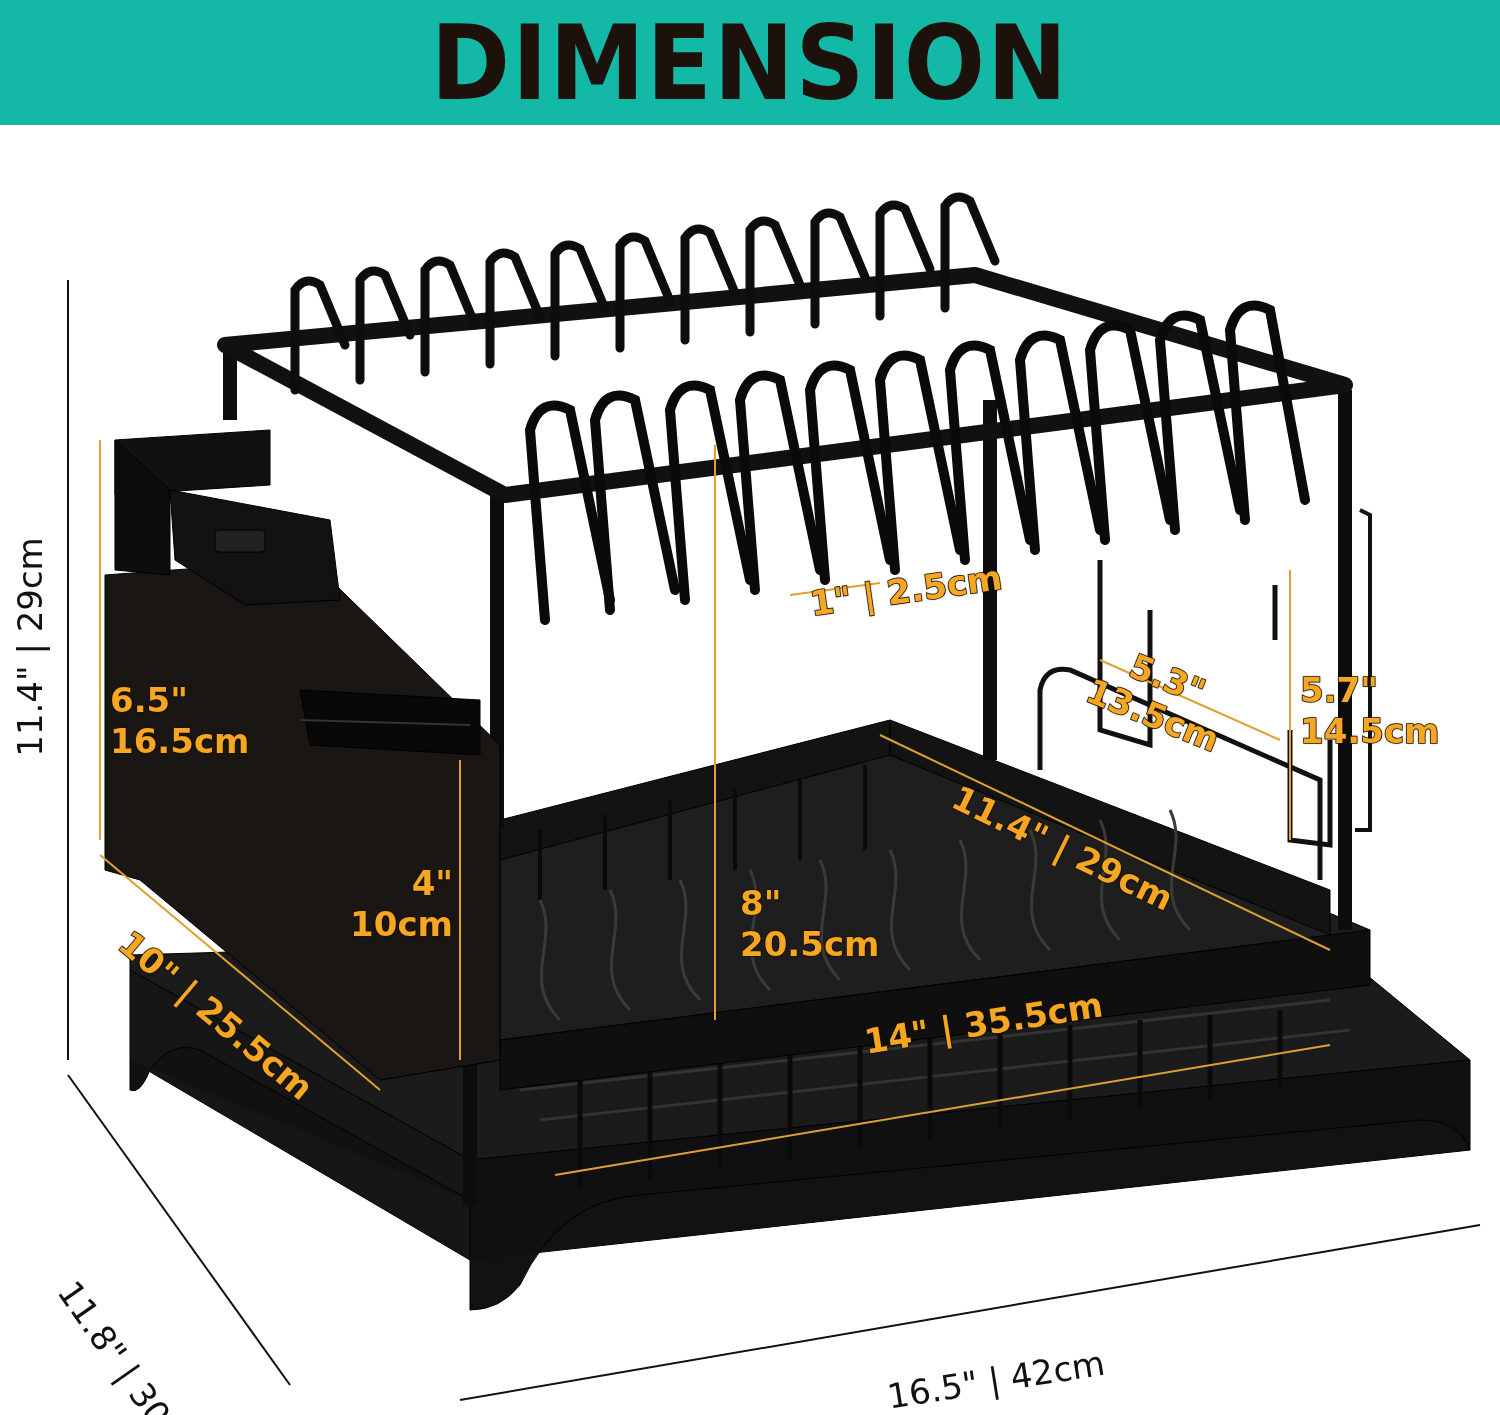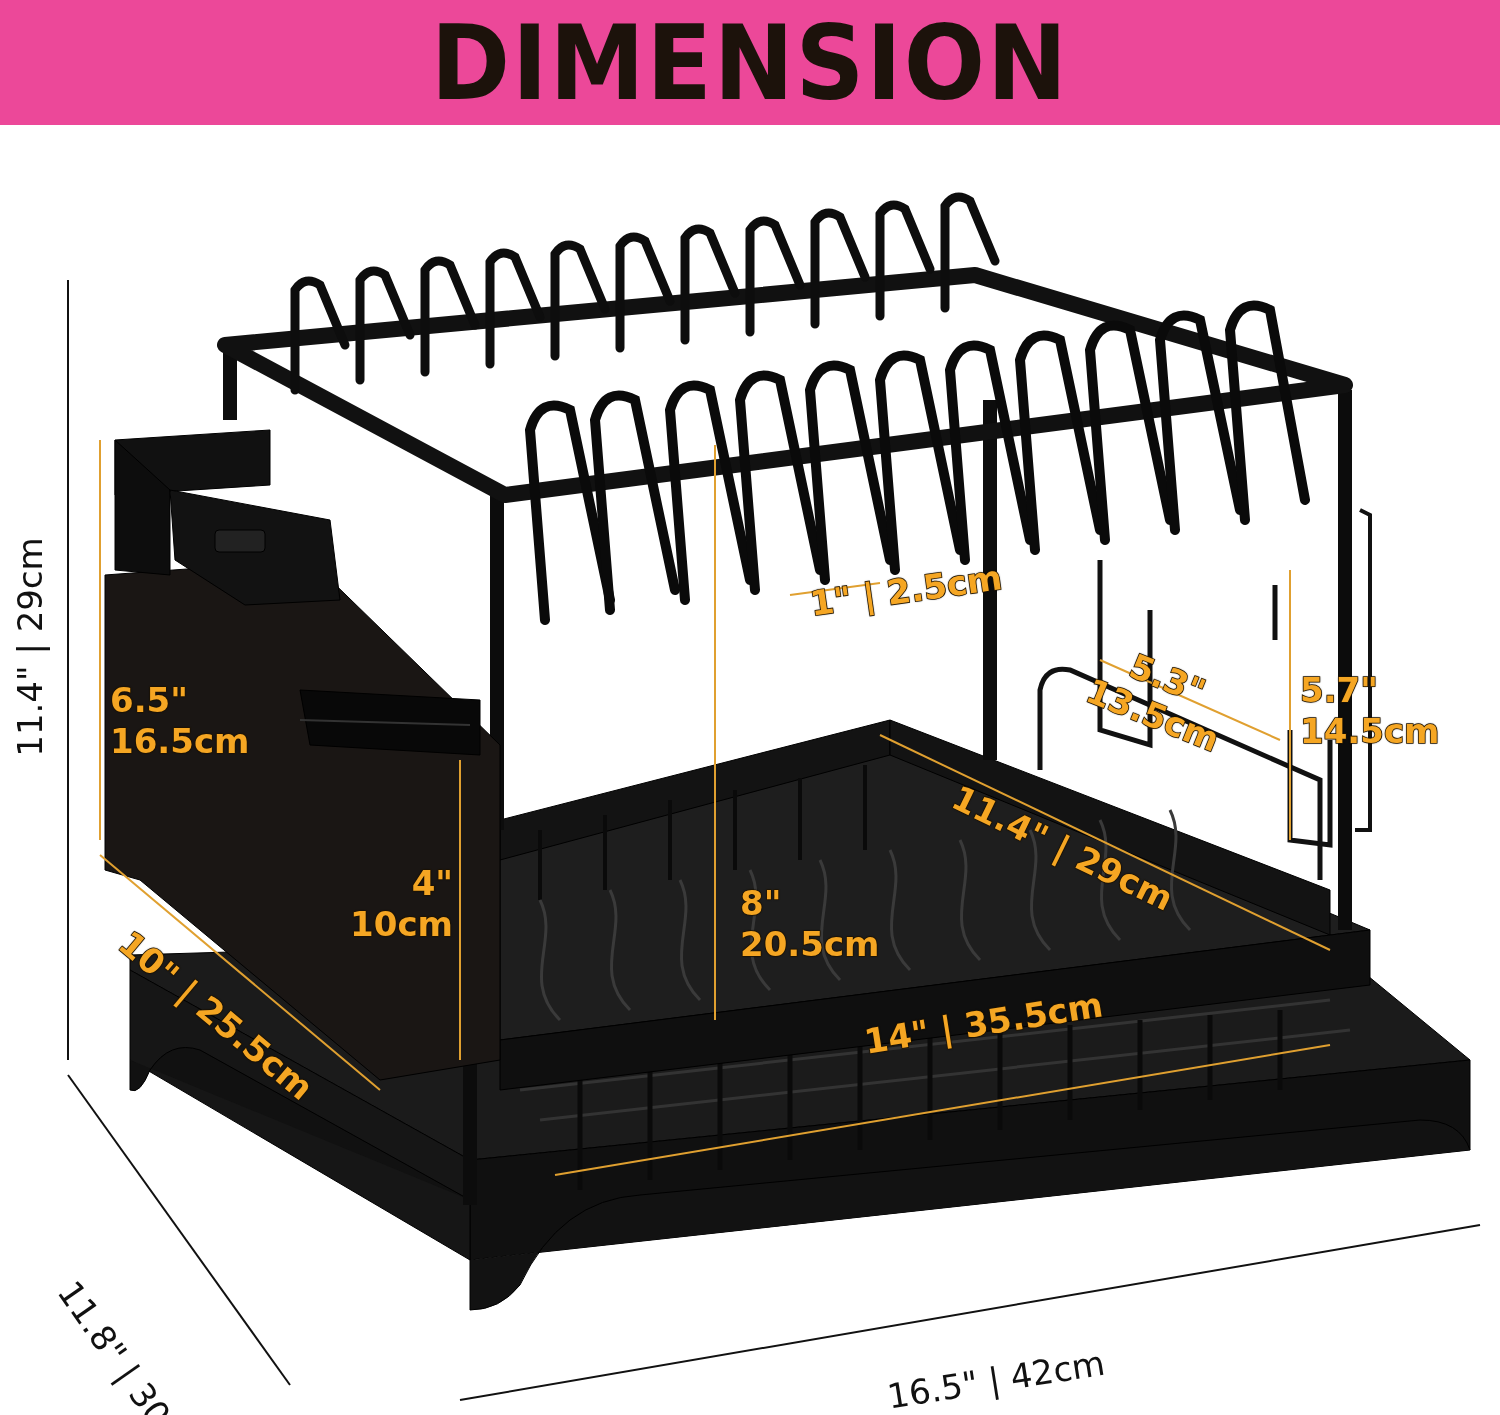--- a/index.html
+++ b/index.html
@@ -1,17 +1,17 @@
 <!DOCTYPE html>
 <html><head>
 <meta charset="utf-8">
 <style>
   html,body{margin:0;padding:0;background:#ffffff;}
   body{width:1500px;height:1415px;position:relative;overflow:hidden;font-family:"DejaVu Sans",sans-serif;}
-  .banner{position:absolute;left:0;top:0;width:1500px;height:125px;background:#ec4899;display:flex;align-items:center;justify-content:center;}
+  .banner{position:absolute;left:0;top:0;width:1500px;height:125px;background:#14b8a6;display:flex;align-items:center;justify-content:center;}
   .banner-title{font-family:"DejaVu Sans",sans-serif;font-weight:bold;font-size:104px;letter-spacing:2px;color:#1c120b;transform:scaleX(0.92);}
   .stage{position:absolute;left:0;top:125px;width:1500px;height:1290px;}
   svg.rack{position:absolute;left:0;top:0;}
   .lbl{position:absolute;font-weight:bold;font-family:"DejaVu Sans",sans-serif;white-space:nowrap;line-height:1;}
   .orange{color:#f5a623;-webkit-text-stroke:1.5px #2a1a00;paint-order:stroke fill;text-shadow:0 0 2px #000;}
   .black{color:#111111;font-weight:normal;}
 </style>
 </head>
 <body>
 

